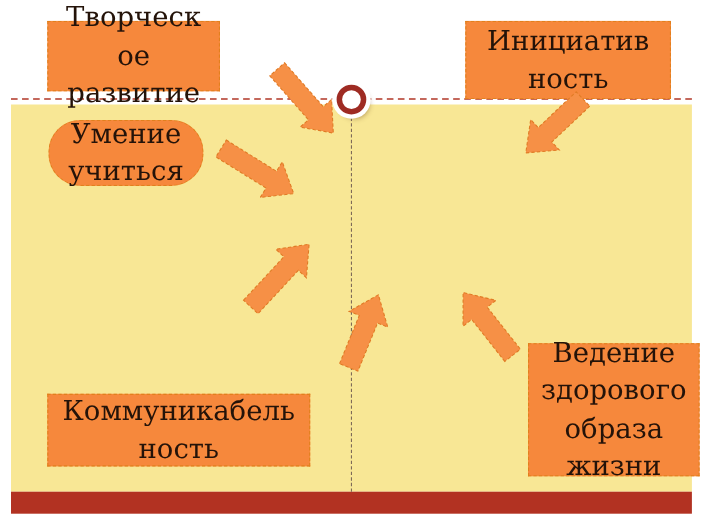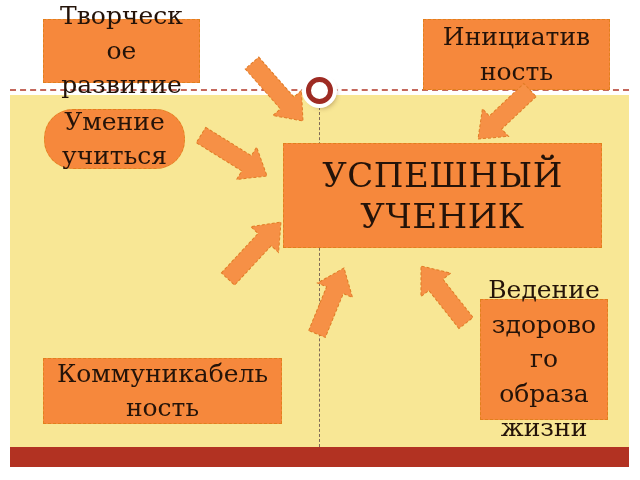--- a/index.html
+++ b/index.html
@@ -38,21 +38,21 @@
     display:flex; align-items:center; justify-content:center;
     text-align:center; font-size:25px; line-height:1.38;
     overflow-wrap:break-word; word-break:break-word;
     padding:0 12px; z-index:4;
   }
   .node-tvorcheskoe      { left:43px;  top:19px;  width:157px; height:64px; }
   .node-iniciativnost    { left:423px; top:19px;  width:187px; height:71px; }
   .node-umenie           { left:44px;  top:109px; width:141px; height:60px; padding:0 6px;border-radius:29px; }
   .node-obshchestvennaya { left:43px;  top:203px; width:164px; height:117px; padding:0 10px; }
   .node-kommunikabelnost { left:43px;  top:358px; width:239px; height:66px; padding:0 10px;text-align:center; }
-  .node-vedenie          { left:480px; top:299px; width:128px; height:121px; padding:0 6px; }
+  .node-vedenie          { left:480px; top:312px; width:156px; height:121px; padding:0 6px; }
   .node-center {
     left:283px; top:143px; width:319px; height:105px;
     font-size:34px; line-height:1.2; letter-spacing:.5px;
   }
   .arrows { position:absolute; left:0; top:0; z-index:5; pointer-events:none; }
 </style>
 </head>
 <body>
 
 <div class="slide">
@@ -70,23 +70,20 @@
   </div>
   <div class="node node-umenie">
     <span>Умение учиться</span>
   </div>
   <div class="node node-kommunikabelnost">
     <span>Коммуникабельность</span>
   </div>
   <div class="node node-vedenie">
     <span>Ведение здорового образа жизни</span>
   </div>
-  <div class="node node-center">
-    <span>УСПЕШНЫЙ УЧЕНИК</span>
-  </div>
 
   <svg class="arrows" width="640" height="480">
       <polygon points="0,-9 53.23341245859851,-9 53.23341245859851,-19 77.23341245859851,0 53.23341245859851,19 53.23341245859851,9 0,9" transform="translate(252,63) rotate(48.67449952082966)" fill="#f69046" stroke="#e07b25" stroke-width="1" stroke-dasharray="3 2"></polygon>
       <polygon points="0,-9 47.44928271158501,-9 47.44928271158501,-19 71.44928271158501,0 47.44928271158501,19 47.44928271158501,9 0,9" transform="translate(530,90) rotate(136.70135460532612)" fill="#f69046" stroke="#e07b25" stroke-width="1" stroke-dasharray="3 2"></polygon>
       <polygon points="0,-9 53.69813382572325,-9 53.69813382572325,-19 77.69813382572325,0 53.69813382572325,19 53.69813382572325,9 0,9" transform="translate(201,135) rotate(31.84905131905529)" fill="#f69046" stroke="#e07b25" stroke-width="1" stroke-dasharray="3 2"></polygon>
       <polygon points="0,-9 53.833154889160184,-9 53.833154889160184,-19 77.83315488916018,0 53.833154889160184,19 53.833154889160184,9 0,9" transform="translate(228,279) rotate(-47.082565279730886)" fill="#f69046" stroke="#e07b25" stroke-width="1" stroke-dasharray="3 2"></polygon>
       <polygon points="0,-9 47.309185944028286,-9 47.309185944028286,-19 71.30918594402829,0 47.309185944028286,19 47.309185944028286,9 0,9" transform="translate(317,334) rotate(-67.75097634278764)" fill="#f69046" stroke="#e07b25" stroke-width="1" stroke-dasharray="3 2"></polygon>
       <polygon points="0,-9 48.62231062146124,-9 48.62231062146124,-19 72.62231062146124,0 48.62231062146124,19 48.62231062146124,9 0,9" transform="translate(466,323) rotate(-128.29016319224309)" fill="#f69046" stroke="#e07b25" stroke-width="1" stroke-dasharray="3 2"></polygon>
     </svg>
 </div>

